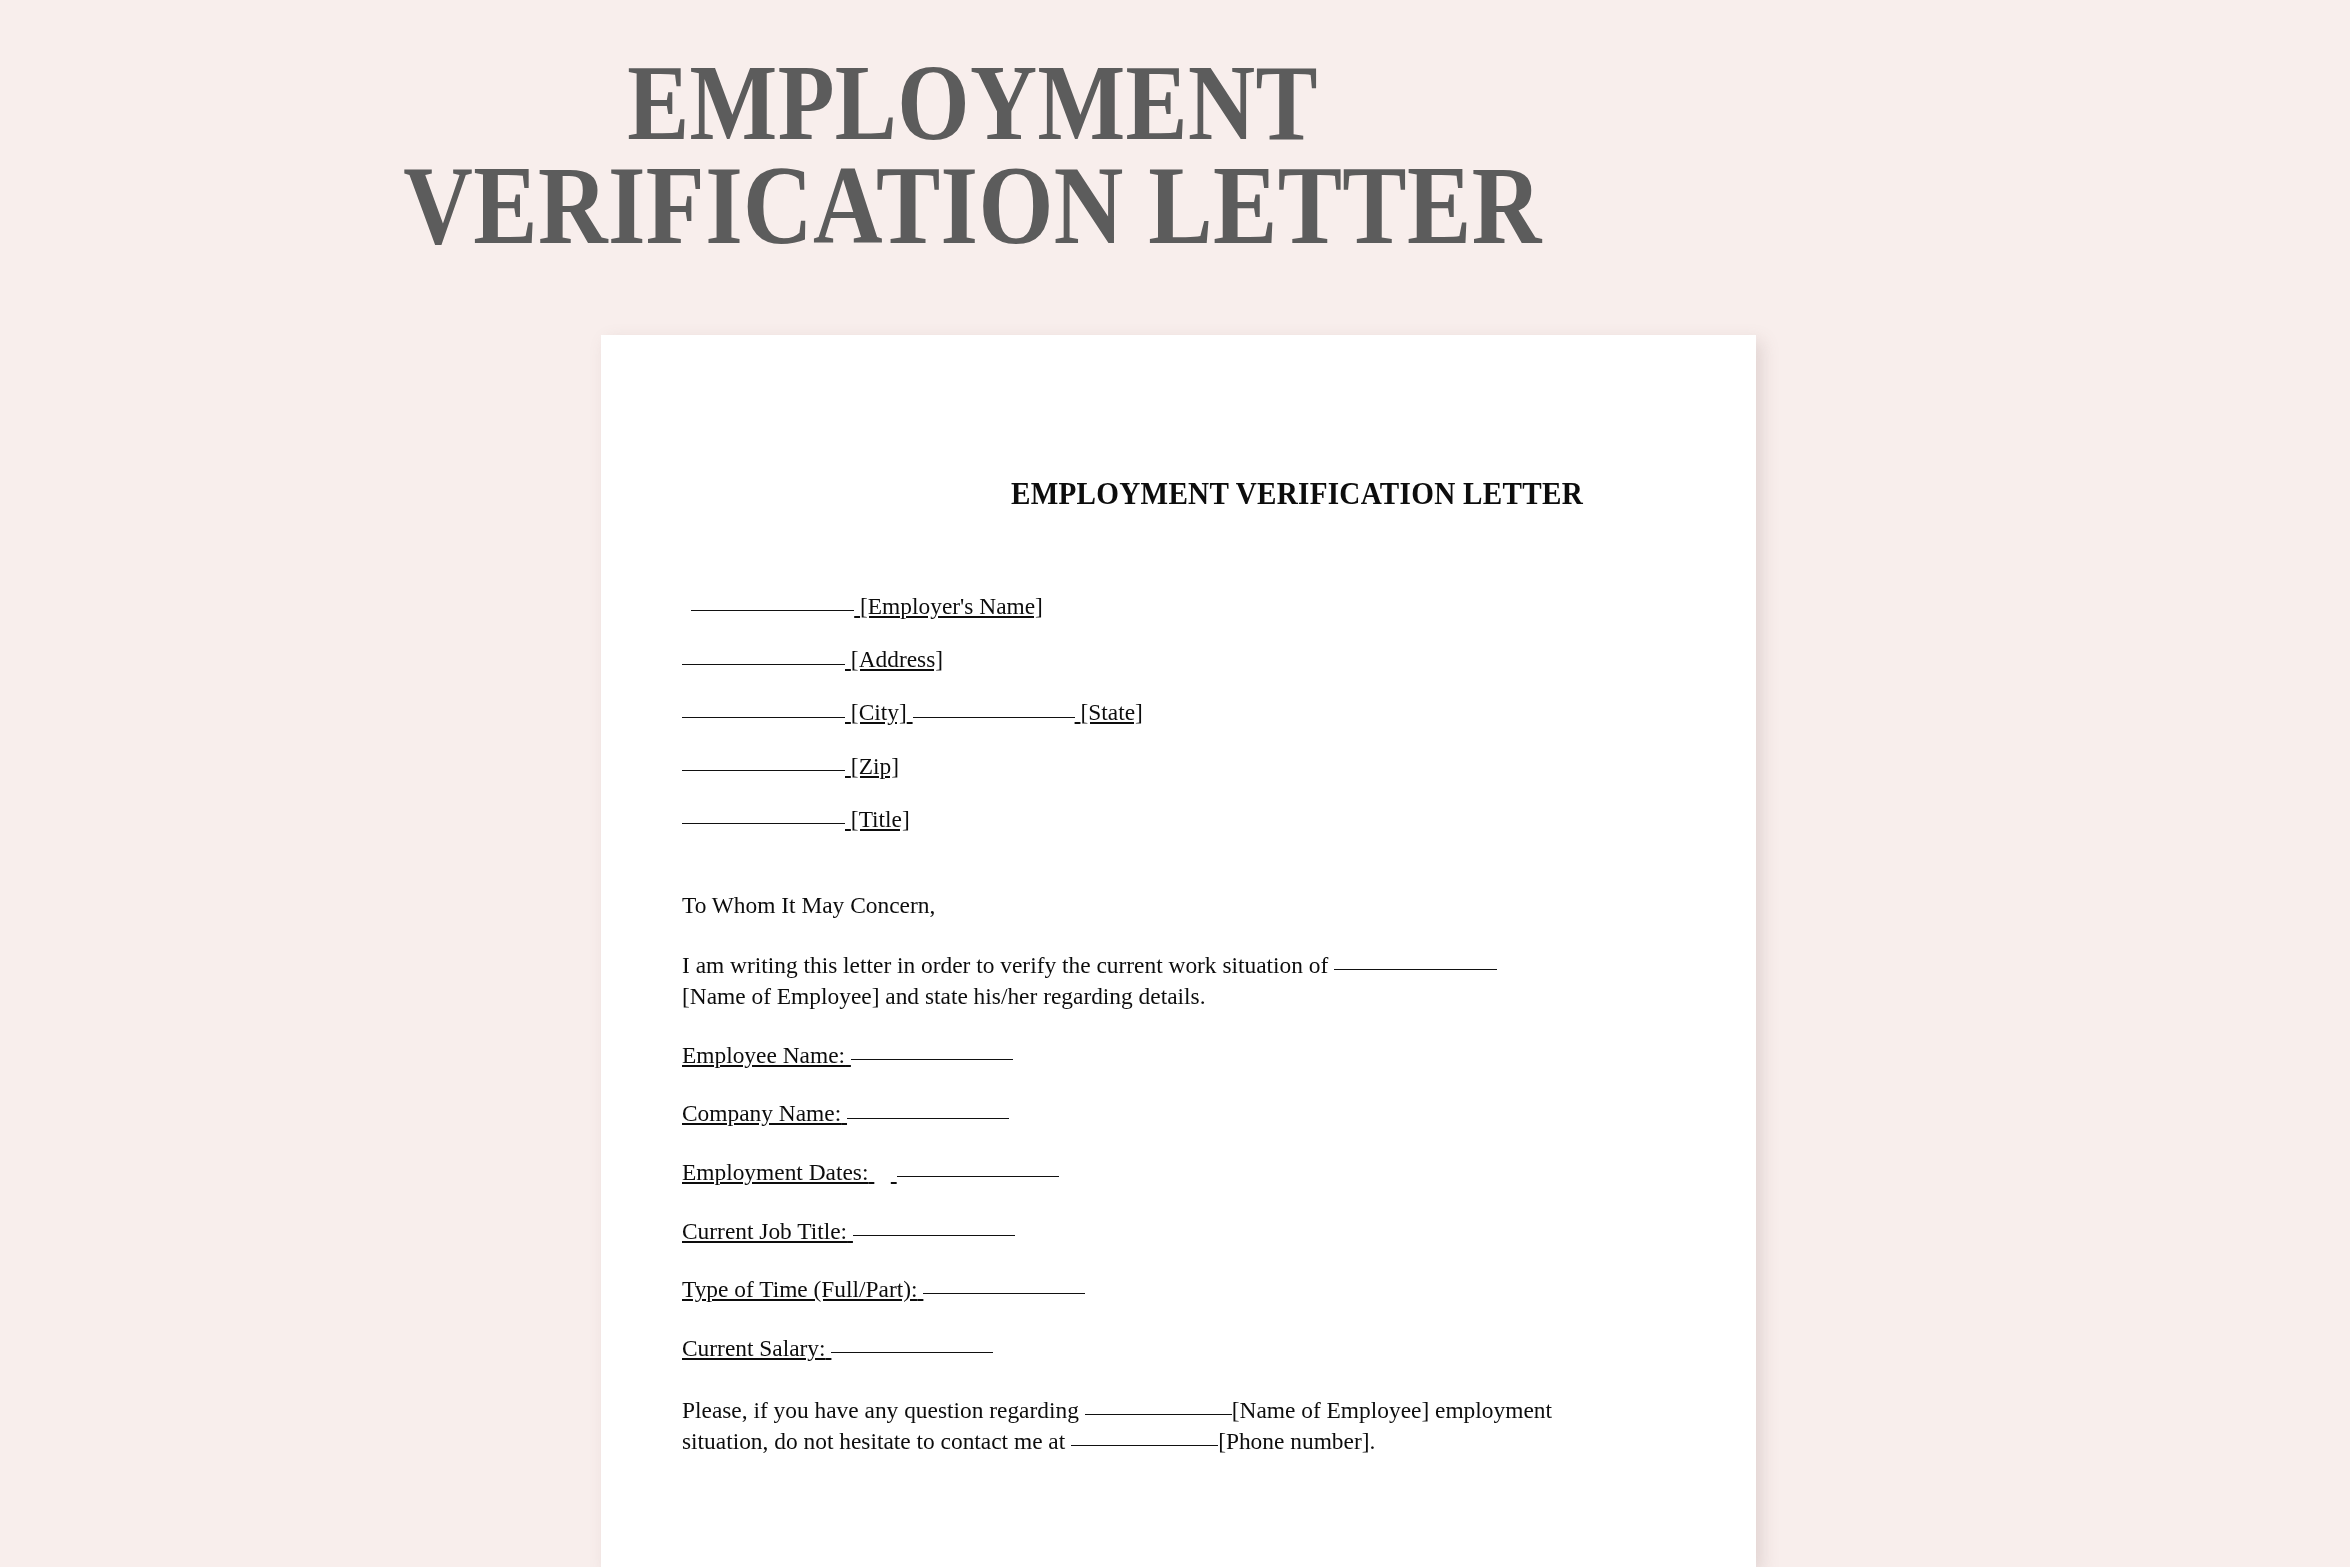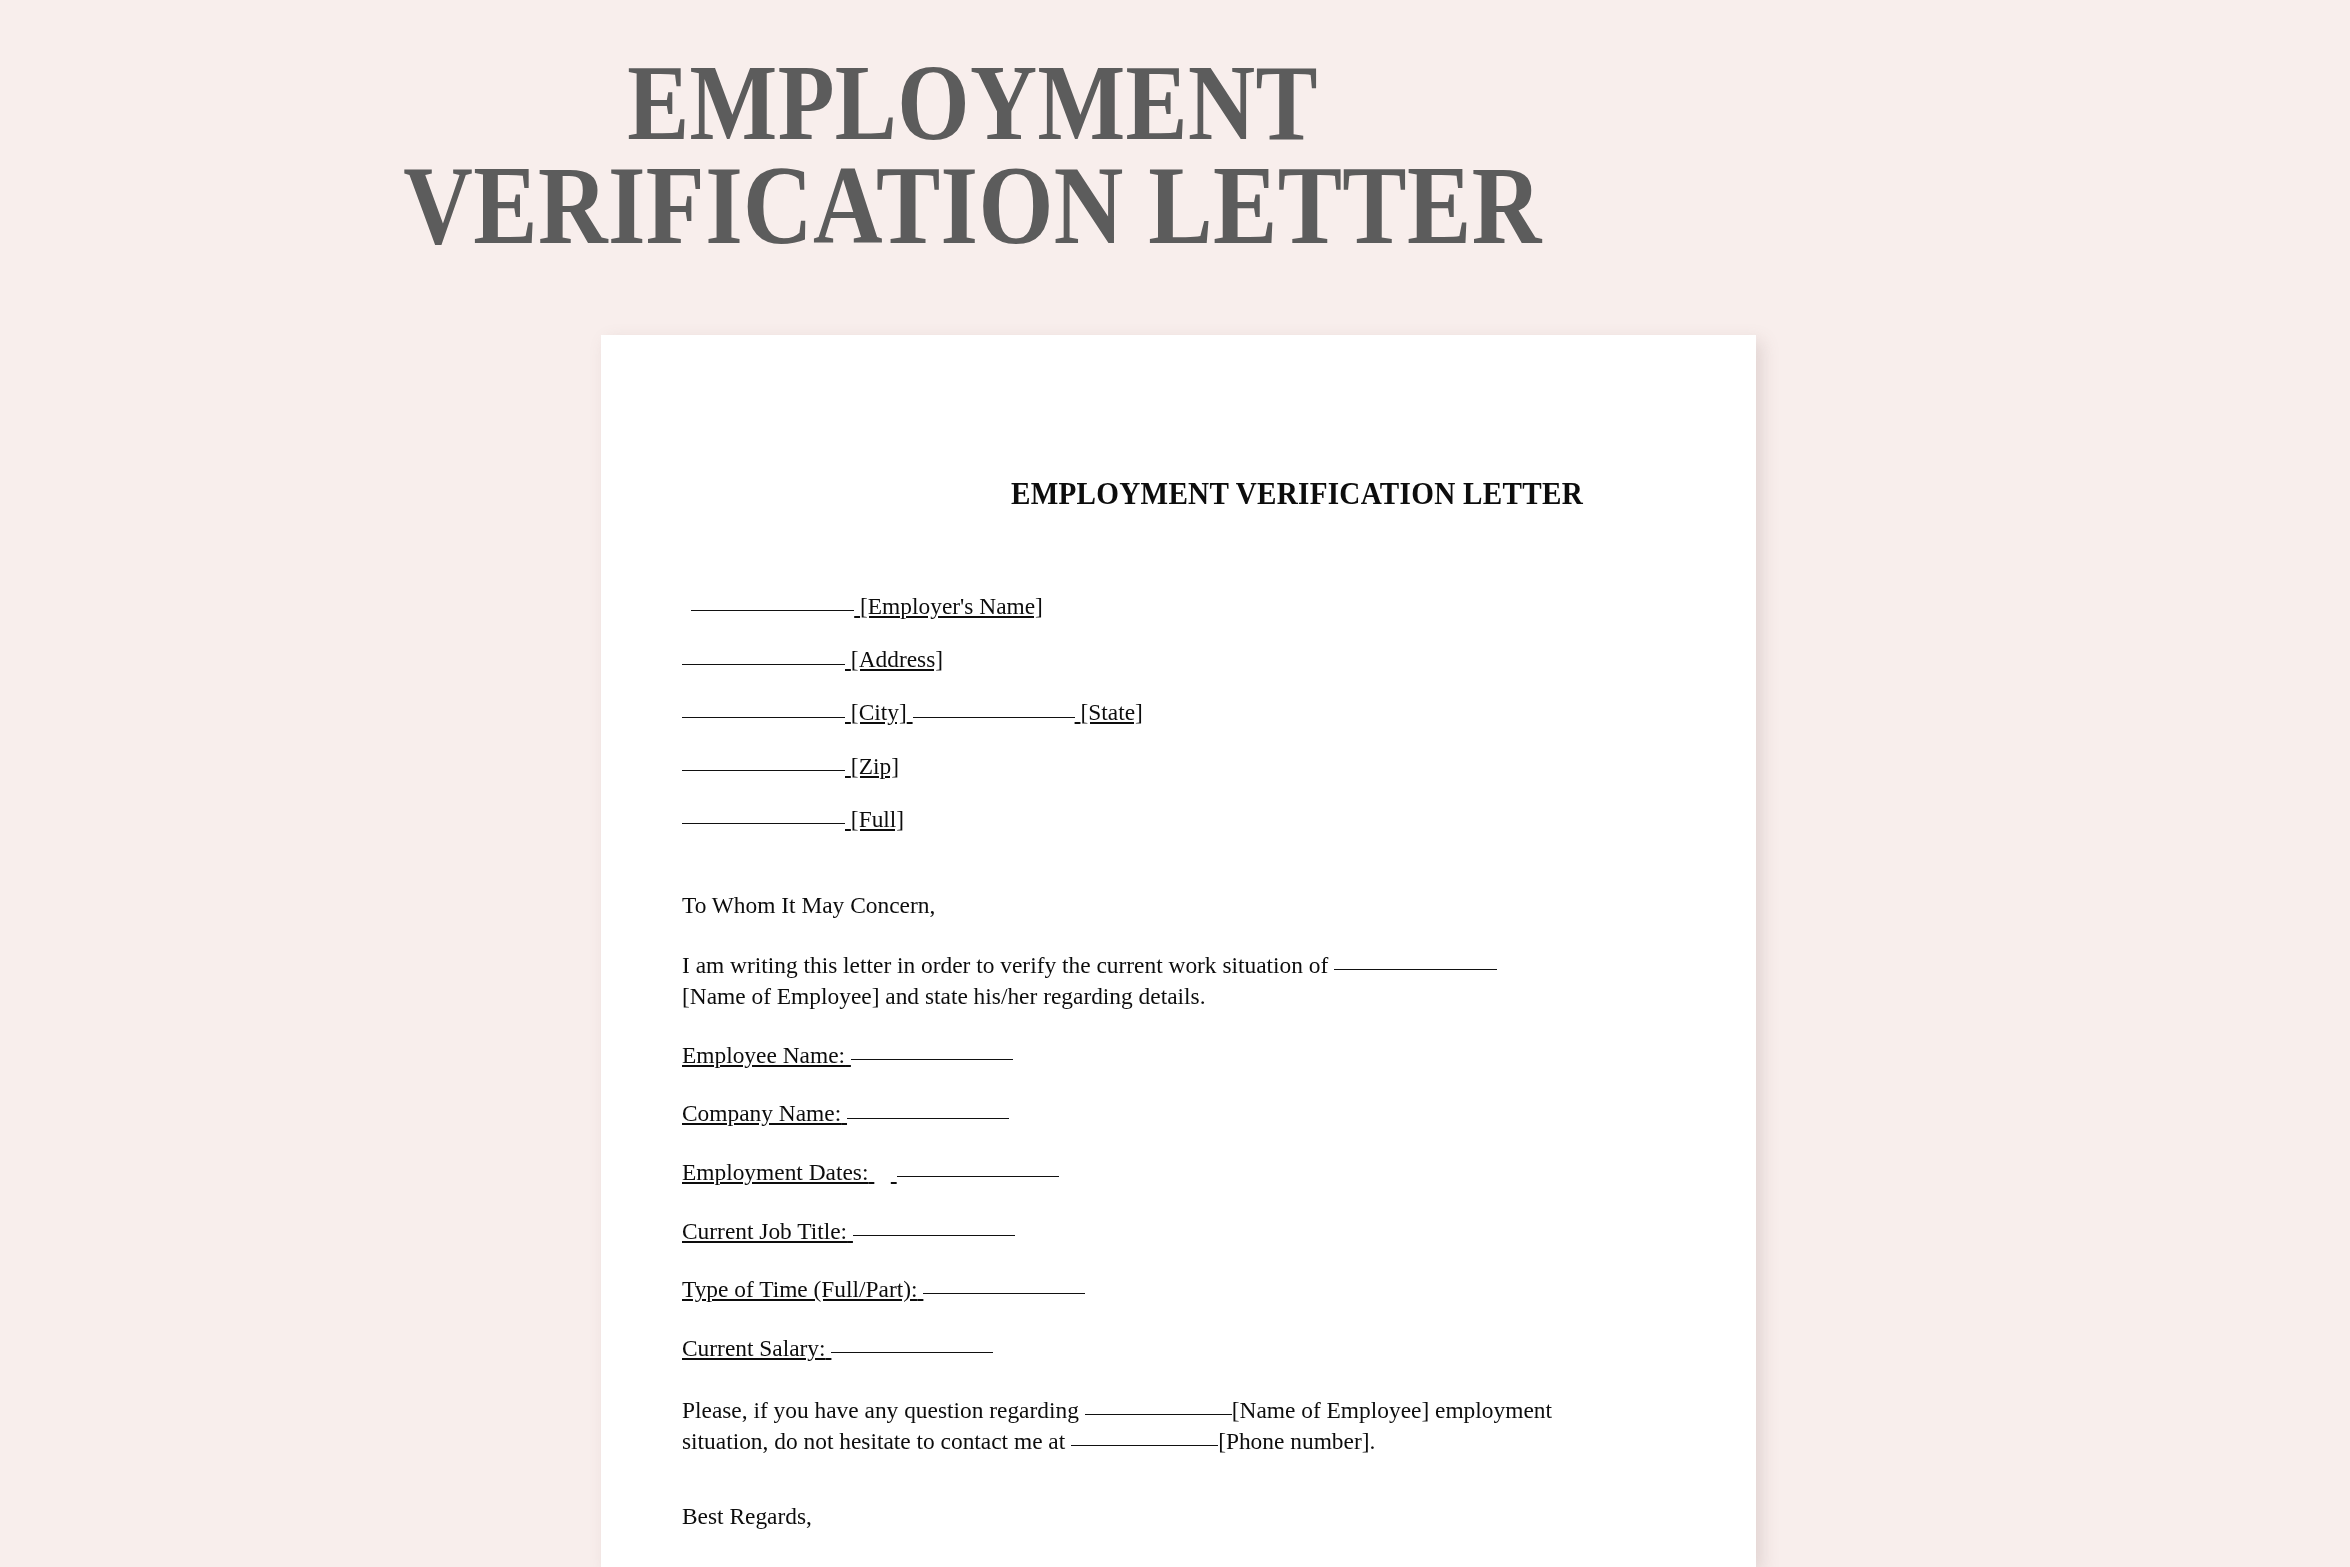--- a/index.html
+++ b/index.html
@@ -158,21 +158,21 @@
         <span>[City]</span>
         <span class="blank b-state"></span>
         <span>[State]</span>
       </div>
       <div class="addr-line">
         <span class="blank b-addr"></span>
         <span>[Zip]</span>
       </div>
       <div class="addr-line">
         <span class="blank b-addr"></span>
-        <span>[Full]</span>
+        <span>[Title]</span>
       </div>
     </div>
 
     <div class="salutation">To Whom It May Concern,</div>
 
     <div class="para">
       <span>I am writing this letter in order to verify the current work situation of</span>
       <span class="blank b-para"></span><br>
       <span>[Name of Employee] and state his/her regarding details.</span>
     </div>
@@ -205,17 +205,16 @@
       </div>
     </div>
 
     <div class="closing-para">
       <span>Please, if you have any question regarding</span>
       <span class="blank b-close"></span><span>[Name of Employee] employment</span><br>
       <span>situation, do not hesitate to contact me at</span>
       <span class="blank b-close"></span><span>[Phone number].</span>
     </div>
 
-    <div class="regards">Best Regards,</div>
 
   </div>
 </div>
 
 
 </body></html>

